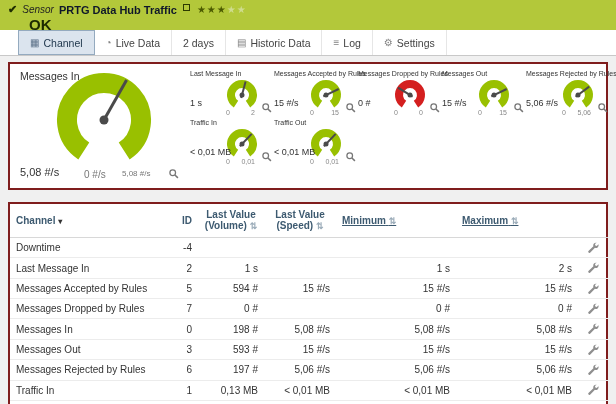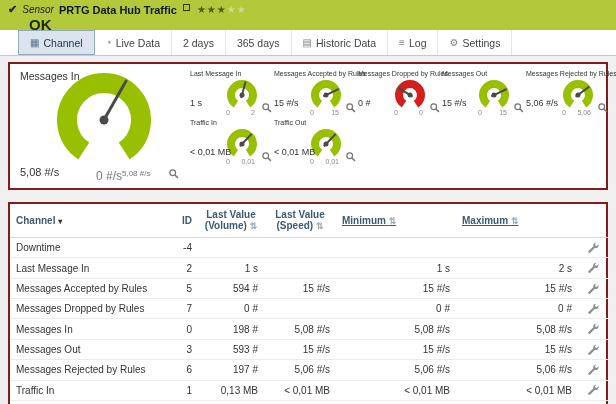--- a/index.html
+++ b/index.html
@@ -49,21 +49,21 @@
   .tab .ticon { color: #828282; font-size: 10px; }
   .tab.active .ticon { color: #5c7188; }
   
   .content { padding: 6px 8px 0 8px; }
   .panel { background: #fff; border: 2px solid #7f1d1d; }
   
   .gauge-panel { height: 128px; position: relative; margin-bottom: 12px; }
   .gp-label { position: absolute; left: 10px; top: 6px; font-size: 10.5px; color: #333; }
   .big-gauge { position: absolute; left: 46px; top: 8px; width: 96px; height: 96px; }
   .gp-value { position: absolute; left: 10px; top: 102px; font-size: 11px; color: #333; }
-  .gp-min { position: absolute; left: 74px; top: 105px; font-size: 12px; color: #777; margin-left: 12px; }
+  .gp-min { position: absolute; left: 74px; top: 105px; font-size: 10px; color: #777; }
   .gp-max { position: absolute; left: 112px; top: 105px; font-size: 8px; color: #777; }
   .gp-zoom { position: absolute; left: 158px; top: 101px; cursor: pointer; }
   .sg-grid {
     position: absolute; left: 180px; top: 6px;
     display: grid; grid-template-columns: repeat(5, 84px); grid-auto-rows: 49px;
   }
   .sg-cell { position: relative; }
   .sg-label { font-size: 7px; color: #333; white-space: nowrap; }
   .sg-gauge { position: absolute; right: 16px; top: 9px; width: 32px; height: 32px; }
   .sg-value { position: absolute; left: 0; bottom: 11px; font-size: 9px; color: #333; white-space: nowrap; }
@@ -115,23 +115,20 @@
         <span>Channel</span>
       </div>
       <div class="tab">
         <span class="ticon">◔</span>
         <span>Live Data</span>
       </div>
       <div class="tab">
         <span>2 days</span>
       </div>
       <div class="tab">
-        <span>365 days</span>
-      </div>
-      <div class="tab">
         <span class="ticon">▤</span>
         <span>Historic Data</span>
       </div>
       <div class="tab">
         <span class="ticon">≡</span>
         <span>Log</span>
       </div>
       <div class="tab">
         <span class="ticon">⚙</span>
         <span>Settings</span>

